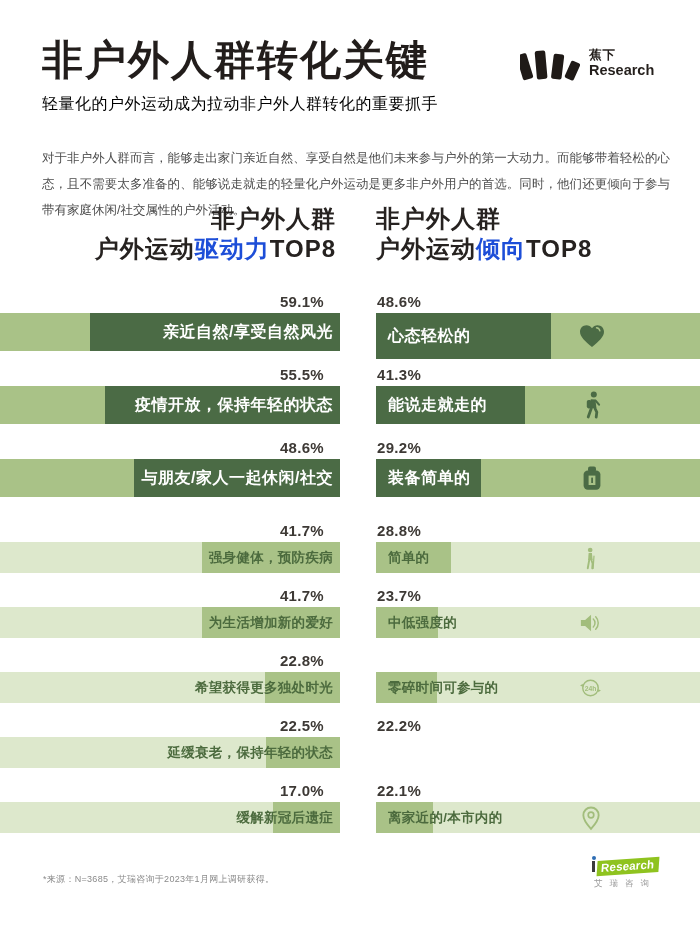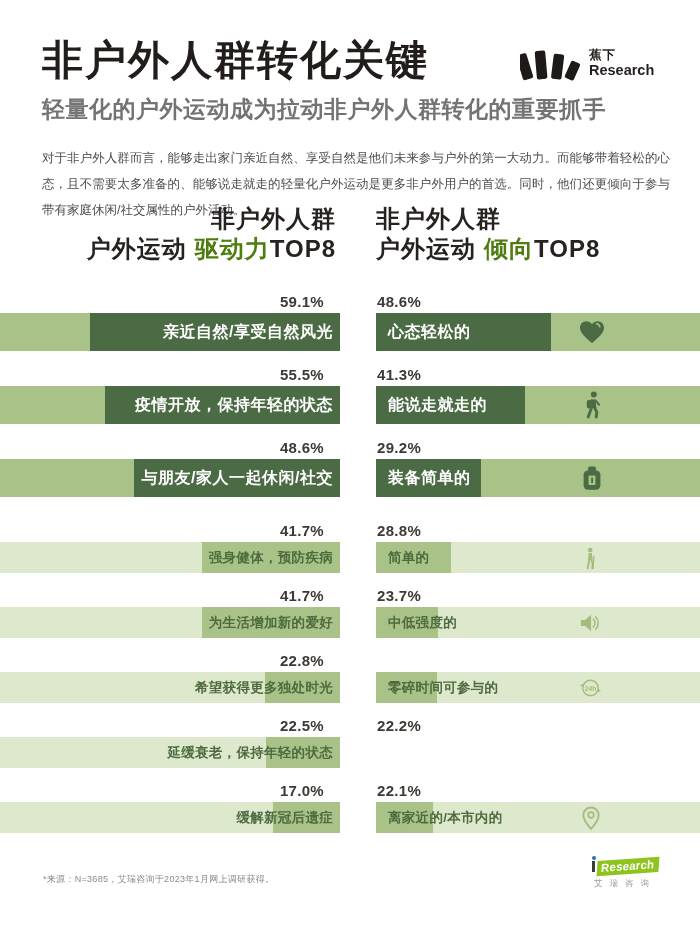--- a/index.html
+++ b/index.html
@@ -6,40 +6,40 @@
   *{box-sizing:border-box;}
   .page{
     position:relative;width:700px;height:929px;background:#ffffff;
     font-family:"Liberation Sans","DejaVu Sans",sans-serif;overflow:hidden;
   }
   .title{
     position:absolute;left:42px;top:38px;font-size:41px;font-weight:900;
     color:#221d1b;letter-spacing:2px;line-height:1.1;
   }
   .subtitle{
-    position:absolute;left:42px;top:94px;font-size:23px;font-weight:700;
-    color:#737373;letter-spacing:0.5px;
+    position:absolute;left:42px;top:94px;font-size:16px;font-weight:400;
+    color:#000000;letter-spacing:0.5px;
   }
   .intro{
     position:absolute;left:42px;top:146px;width:628px;font-size:12.5px;
     line-height:2.06;color:#4c4c4c;text-align:justify;
   }
   
   .brand{position:absolute;left:520px;top:46px;display:flex;align-items:flex-start;gap:9px;}
   .brand-text{display:flex;flex-direction:column;line-height:1.15;padding-top:2px;}
   .brand-cn{font-size:12.5px;font-weight:700;color:#241f1c;letter-spacing:1px;}
   .brand-en{font-size:14.5px;font-weight:700;color:#241f1c;}
   
   .col-header{
     position:absolute;top:204px;font-size:24px;font-weight:800;line-height:1.25;
     color:#262220;letter-spacing:1px;
   }
   .col-header.left{left:0;width:340px;text-align:right;padding-right:4px;}
   .col-header.right{left:376px;width:324px;text-align:left;}
-  .hl{color:#4d7c0f;margin-left:8px;}
+  .hl{color:#1d4ed8;}
   
   .chart{position:absolute;left:0;top:0;width:700px;height:929px;}
   .pct{
     position:absolute;height:16px;line-height:16px;font-size:15px;font-weight:700;
     color:#3d3935;letter-spacing:0.3px;
   }
   .pct.left{left:0;width:340px;text-align:right;padding-right:16px;}
   .pct.right{left:377px;}
   .bar{position:absolute;}
   .bar.left{left:0;width:340px;}
@@ -154,21 +154,21 @@
       <div class="bar left light" style="top: 737px; height: 31px;">
         <div class="fill" style="width: 74px;"></div>
         <div class="bar-label">延缓衰老，保持年轻的状态</div>
       </div>
       <div class="pct left" style="top: 783px;">17.0%</div>
       <div class="bar left light" style="top: 802px; height: 31px;">
         <div class="fill" style="width: 67px;"></div>
         <div class="bar-label">缓解新冠后遗症</div>
       </div>
       <div class="pct right" style="top: 294px;">48.6%</div>
-      <div class="bar right dark" style="top: 313px; height: 38px;">
+      <div class="bar right dark" style="top: 313px; height: 46px;">
         <div class="fill" style="width: 175px;"></div>
         <div class="bar-label">心态轻松的</div>
         <span class="row-icon">
           <svg viewBox="0 0 30 30" width="30" height="30">
             <path fill="currentColor" d="M15 26C8.2 20.4 3 15.8 3 10.7 3 7 5.9 4.2 9.4 4.2c2.2 0 4.4 1.1 5.6 3 1.2-1.9 3.4-3 5.6-3 3.5 0 6.4 2.8 6.4 6.5 0 5.1-5.2 9.7-12 15.3z"></path>
             <path fill="none" stroke="#a9c287" stroke-width="1.4" stroke-linecap="round" d="M19.5 6.8c1.6.2 3 1.4 3.4 3"></path>
           </svg>
         </span>
       </div>
       <div class="pct right" style="top: 367px;">41.3%</div>

